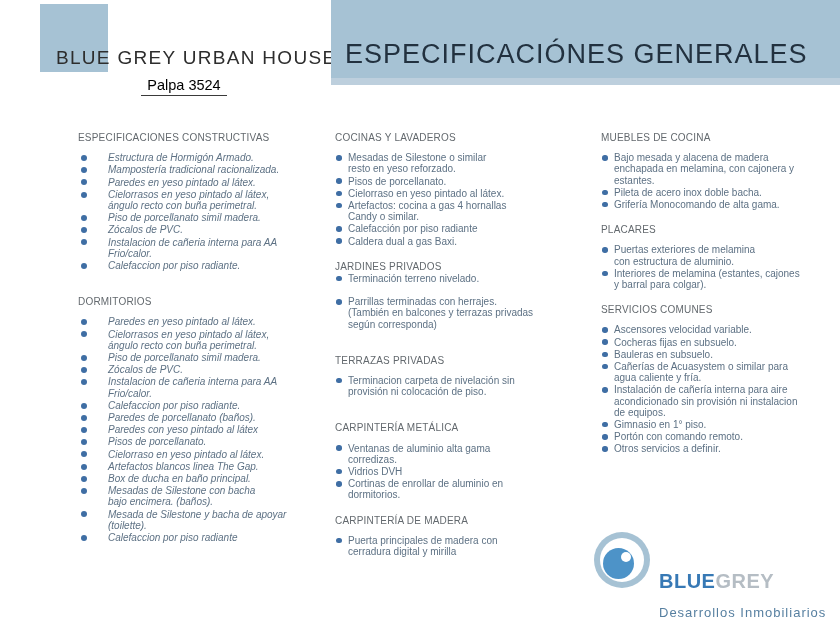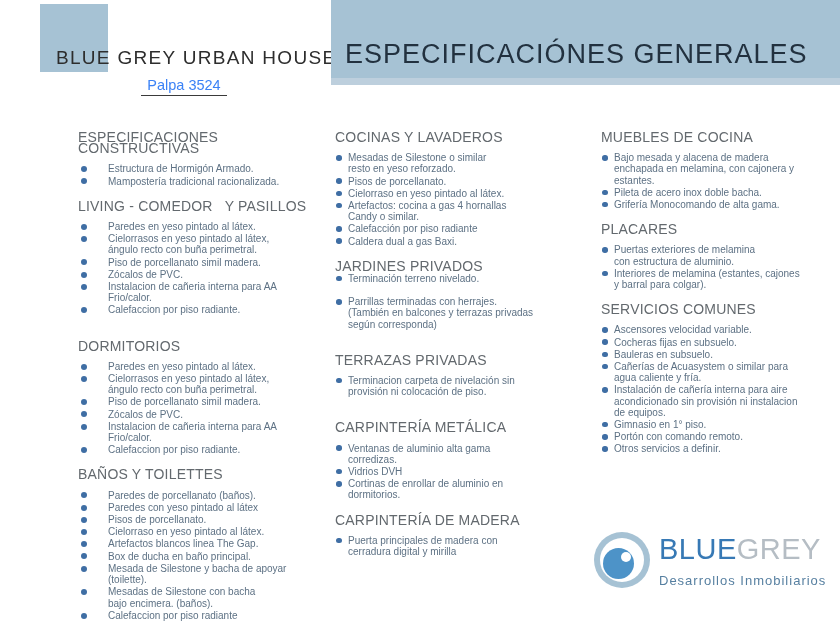--- a/index.html
+++ b/index.html
@@ -20,63 +20,63 @@
     font-family:"Liberation Sans",sans-serif;overflow:hidden;
   }
   
   .brand-square{position:absolute;left:40px;top:4px;width:68px;height:68px;background:var(--accent);}
   .brand-title{
     position:absolute;left:56px;top:47px;font-size:19px;letter-spacing:1.3px;
     color:#2d2d2d;white-space:nowrap;
   }
   .brand-subtitle-wrap{position:absolute;left:56px;top:76px;width:256px;text-align:center;}
   .brand-subtitle{
-    display:inline-block;font-size:14.5px;color:#3b82f6;
+    display:inline-block;font-size:14.5px;color:#000000;
     border-bottom:1.5px solid #3a3a3a;padding:0 6px 2px;
   }
   
   .header-band{
     position:absolute;left:331px;top:0;width:509px;height:85px;
     background:var(--accent);border-bottom:7px solid var(--band-strip);
     display:flex;align-items:flex-end;padding:0 0 8px 14px;box-sizing:border-box;
   }
   .header-title{
     font-size:27px;font-weight:400;letter-spacing:1px;color:var(--heading-dark);white-space:nowrap;
   }
   
   .col{position:absolute;top:132px;font-size:10px;line-height:11.2px;color:var(--body-text);}
   .col-1{left:78px;width:252px;}
   .col-2{left:335px;width:250px;}
   .col-3{left:601px;width:238px;}
   .sec-heading{
-    font-size:14px;letter-spacing:.2px;color:var(--sec-heading);
+    font-size:10px;letter-spacing:.2px;color:var(--sec-heading);
     margin:14px 0 9px;white-space:pre-wrap;
   }
   .col .sec-heading:first-child{margin-top:0;}
   .sec-heading.tight{margin-bottom:1px;}
   ul.items{list-style:none;margin:0;padding:0;}
   .item{position:relative;white-space:pre-wrap;margin:0 0 1px;}
-  .col-1 .item{padding-left:30px;}
+  .col-1 .item{padding-left:30px;font-style:italic;}
   .col-2 .item,.col-3 .item{padding-left:13px;}
   .item::before{
     content:"";position:absolute;left:1px;top:2.8px;width:5.5px;height:5.5px;
     border-radius:50%;background:var(--bullet);
   }
   .col-1 .item::before{left:3px;width:6px;height:6px;}
   .item.blank{height:10px;}
   .item.blank::before{display:none;}
   
   .footer-logo{position:absolute;left:594px;top:532px;display:flex;}
   .eye{position:relative;width:56px;height:56px;flex:0 0 auto;}
   .eye-outer{position:absolute;left:0;top:0;width:56px;height:56px;border-radius:50%;background:var(--accent);}
   .eye-white{position:absolute;left:6px;top:6px;width:44px;height:44px;border-radius:50%;background:#ffffff;}
   .eye-ball{position:absolute;left:9px;top:16px;width:31px;height:31px;border-radius:50%;background:var(--ball);}
   .eye-glint{position:absolute;left:27px;top:20px;width:10px;height:10px;border-radius:50%;background:#ffffff;}
   .wordmark{margin-left:9px;padding-top:3px;}
-  .wordmark-line{font-size:29px;font-weight:normal;letter-spacing:.5px;line-height:28px;white-space:nowrap;}
+  .wordmark-line{font-size:20px;font-weight:bold;letter-spacing:.5px;line-height:28px;white-space:nowrap;margin-top:32px;}
   .wm-blue{color:var(--logo-blue);}
   .wm-grey{color:var(--logo-grey);}
   .tagline{font-size:13px;letter-spacing:1px;color:var(--tagline);margin-top:10px;white-space:nowrap;}
 </style>
 </head>
 <body>
 
 <div class="page">
 
   <div class="brand-square"></div>
@@ -88,21 +88,20 @@
   <div class="header-band">
     <div class="header-title">ESPECIFICACIÓNES GENERALES</div>
   </div>
 
   <div class="col col-1" id="col-0">
       <div class="sec-heading">ESPECIFICACIONES CONSTRUCTIVAS</div>
       <ul class="items">
         <li class="item">Estructura de Hormigón Armado.</li>
         <li class="item">Mampostería tradicional racionalizada.</li>
       </ul>
-      <div class="sec-heading">LIVING - COMEDOR   Y PASILLOS</div>
       <ul class="items">
         <li class="item">Paredes en yeso pintado al látex.</li>
         <li class="item">Cielorrasos en yeso pintado al látex,
 ángulo recto con buña perimetral.</li>
         <li class="item">Piso de porcellanato simil madera.</li>
         <li class="item">Zócalos de PVC.</li>
         <li class="item">Instalacion de cañeria interna para AA
 Frio/calor.</li>
         <li class="item">Calefaccion por piso radiante.</li>
         <li class="item blank"></li>
@@ -111,32 +110,31 @@
       <ul class="items">
         <li class="item">Paredes en yeso pintado al látex.</li>
         <li class="item">Cielorrasos en yeso pintado al látex,
 ángulo recto con buña perimetral.</li>
         <li class="item">Piso de porcellanato simil madera.</li>
         <li class="item">Zócalos de PVC.</li>
         <li class="item">Instalacion de cañeria interna para AA
 Frio/calor.</li>
         <li class="item">Calefaccion por piso radiante.</li>
       </ul>
-      <div class="sec-heading">BAÑOS Y TOILETTES</div>
       <ul class="items">
         <li class="item">Paredes de porcellanato (baños).</li>
         <li class="item">Paredes con yeso pintado al látex</li>
         <li class="item">Pisos de porcellanato.</li>
         <li class="item">Cielorraso en yeso pintado al látex.</li>
         <li class="item">Artefactos blancos linea The Gap.</li>
         <li class="item">Box de ducha en baño principal.</li>
+        <li class="item">Mesadas de Silestone con bacha
+bajo encimera. (baños).</li>
         <li class="item">Mesada de Silestone y bacha de apoyar
 (toilette).</li>
-        <li class="item">Mesadas de Silestone con bacha
-bajo encimera. (baños).</li>
         <li class="item">Calefaccion por piso radiante</li>
       </ul>
     </div>
   <div class="col col-2" id="col-1">
       <div class="sec-heading">COCINAS Y LAVADEROS</div>
       <ul class="items">
         <li class="item">Mesadas de Silestone o similar
 resto en yeso reforzado.</li>
         <li class="item">Pisos de porcellanato.</li>
         <li class="item">Cielorraso en yeso pintado al látex.</li>

